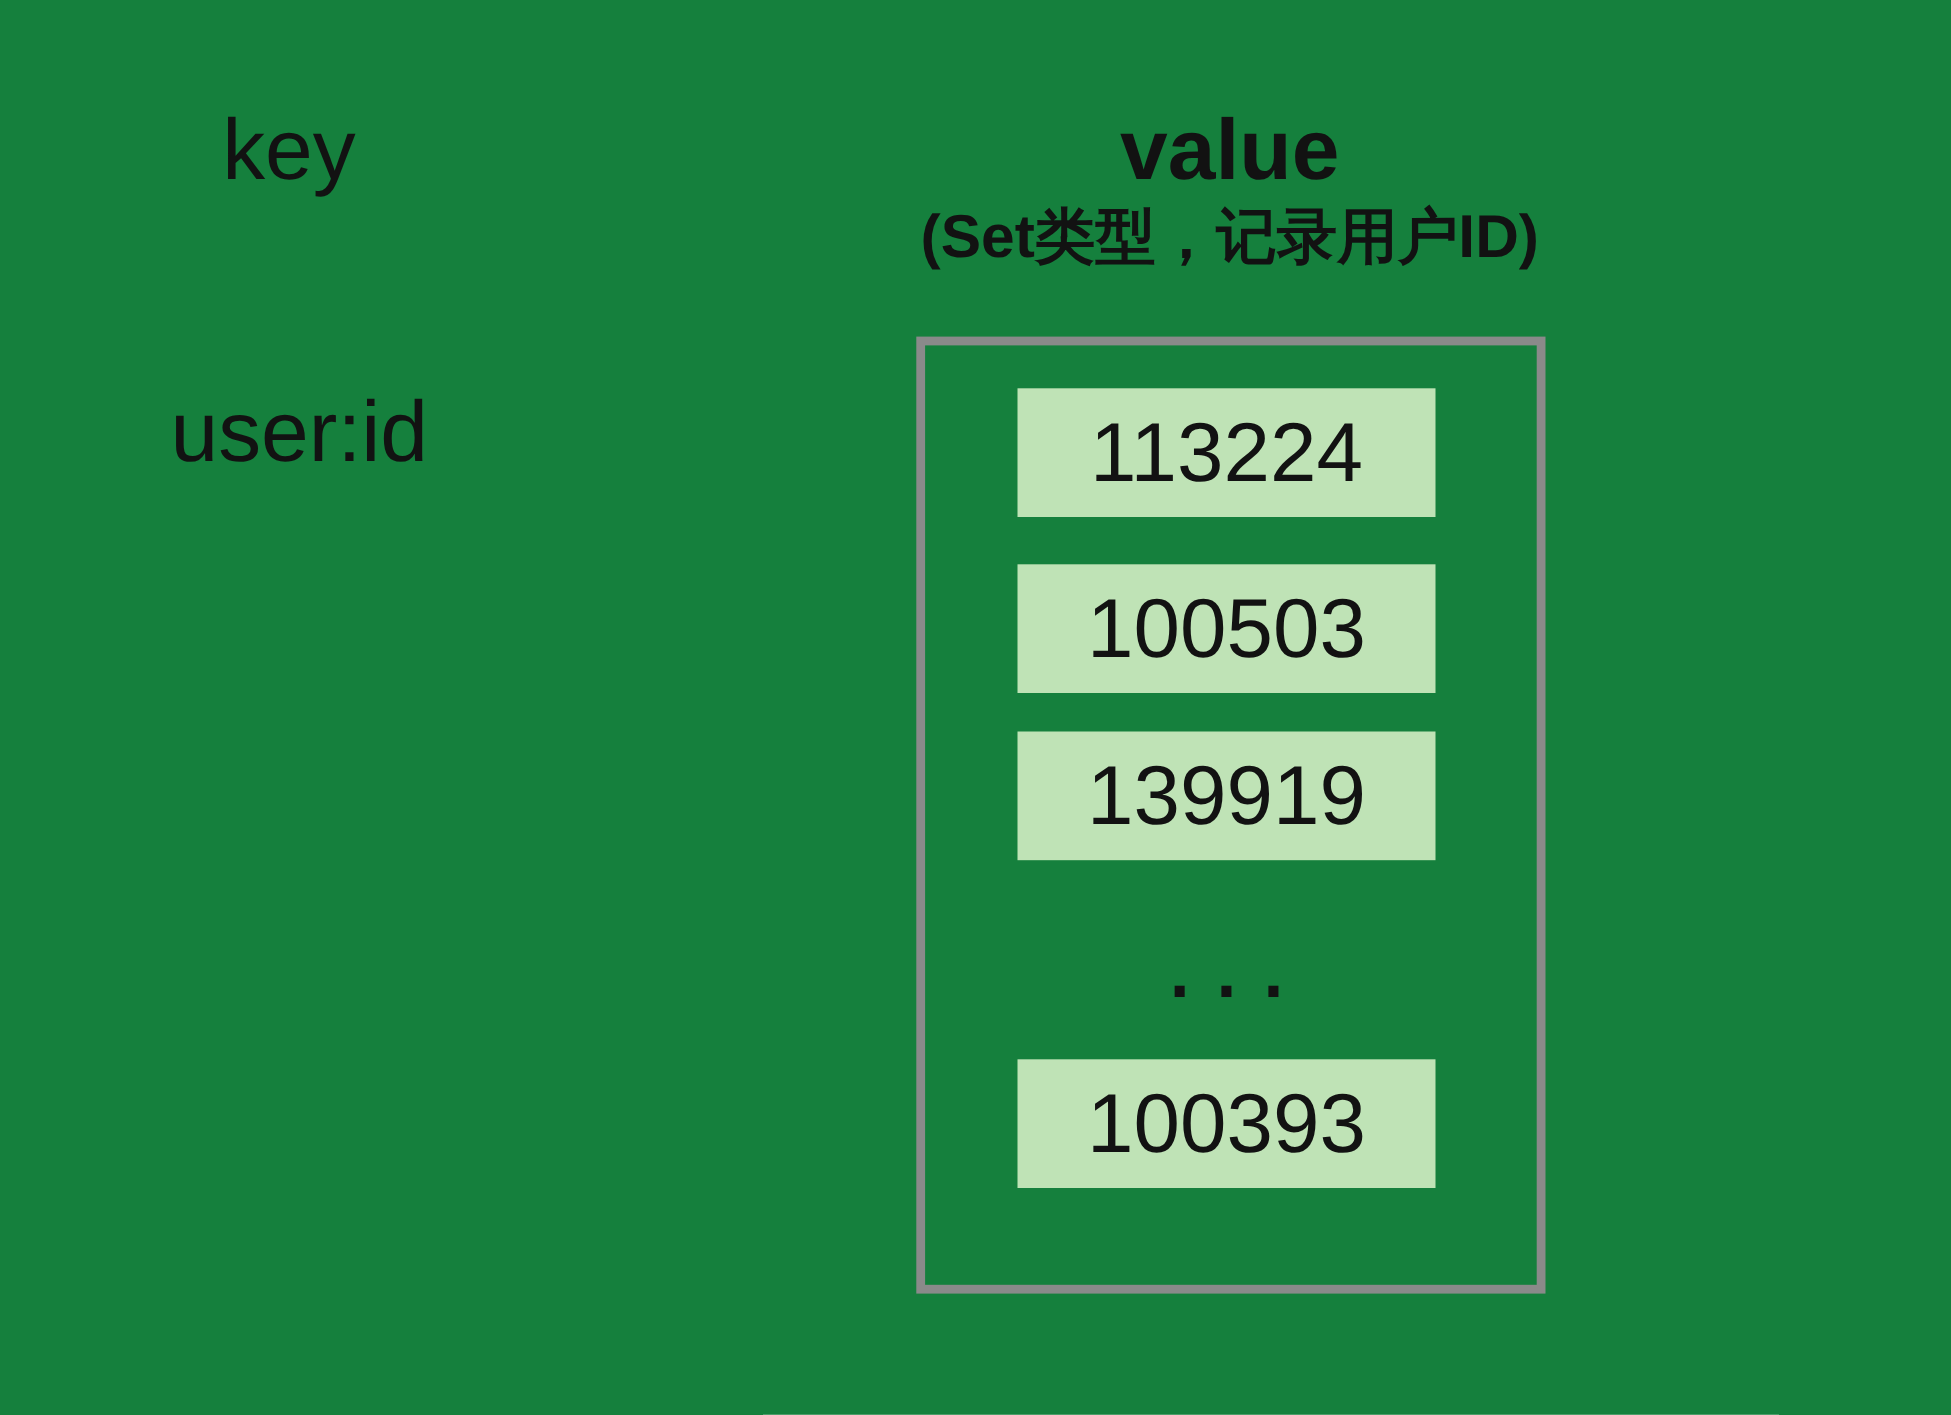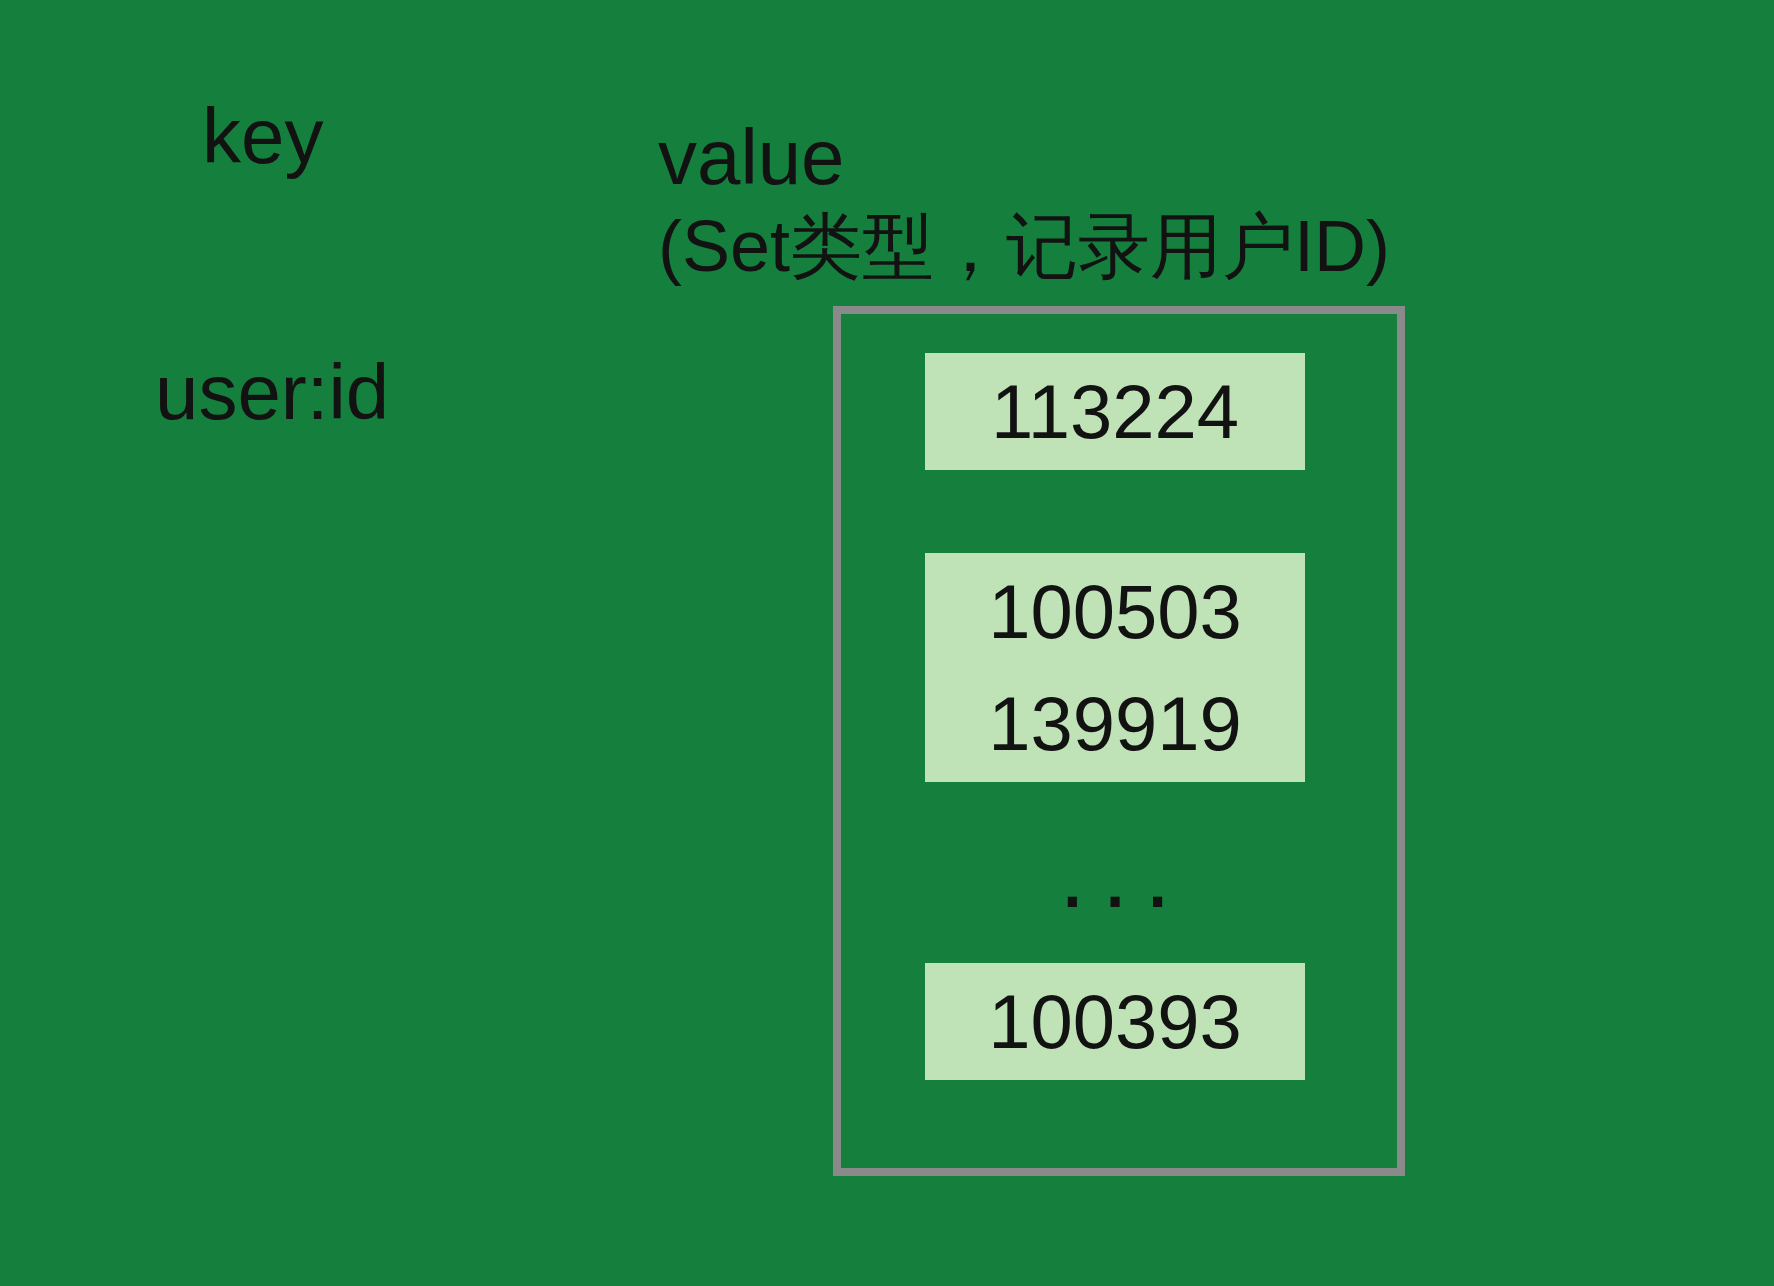--- a/index.html
+++ b/index.html
@@ -31,30 +31,29 @@
     top: 348px;
     font-size: 78px;
     line-height: 1.15;
     margin-left: 20px;
   }
   .value-header-block {
     position: absolute;
     left: 658px;
     top: 92px;
     width: 920px;
-    text-align: left;
-    font-weight: 400;
-    margin-top: 21px;
+    text-align: center;
+    font-weight: 700;
   }
   .value-title {
     font-size: 78px;
     line-height: 1.15;
   }
   .value-subtitle {
-    font-size: 72px;
+    font-size: 55px;
     line-height: 1.15;
     margin-top: 2px;
     white-space: nowrap;
   }
   .set-box {
     position: absolute;
     left: 833px;
     top: 306px;
     width: 572px;
     height: 870px;
@@ -68,21 +67,21 @@
     width: 380px;
     height: 117px;
     background: #bfe3b6;
     font-size: 76px;
     font-weight: 300;
     line-height: 117px;
     text-align: center;
     white-space: nowrap;
   }
   .member-0 { top: 39px; }
-  .member-1 { top: 199px; margin-top: 40px; }
+  .member-1 { top: 199px; }
   .member-2 { top: 351px; }
   .member-3 { top: 649px; }
   .ellipsis-row {
     position: absolute;
     left: 84px;
     top: 505px;
     width: 380px;
     height: 110px;
     display: flex;
     align-items: center;

